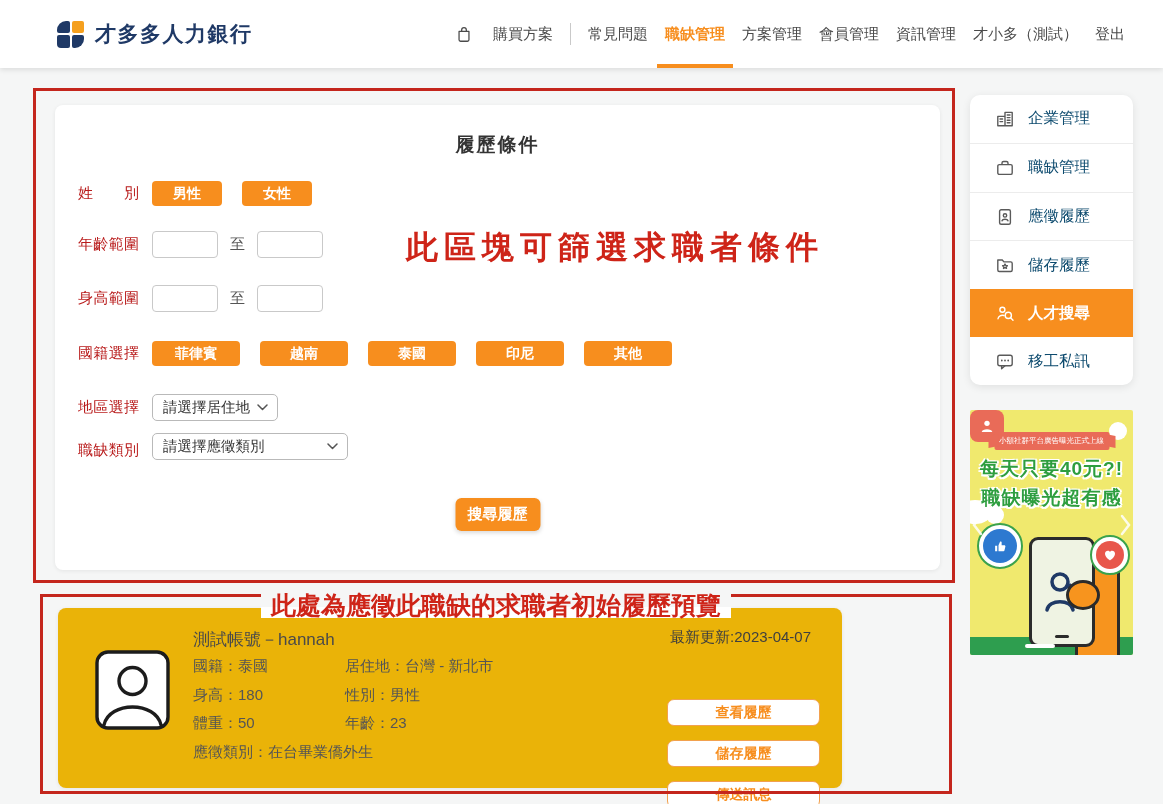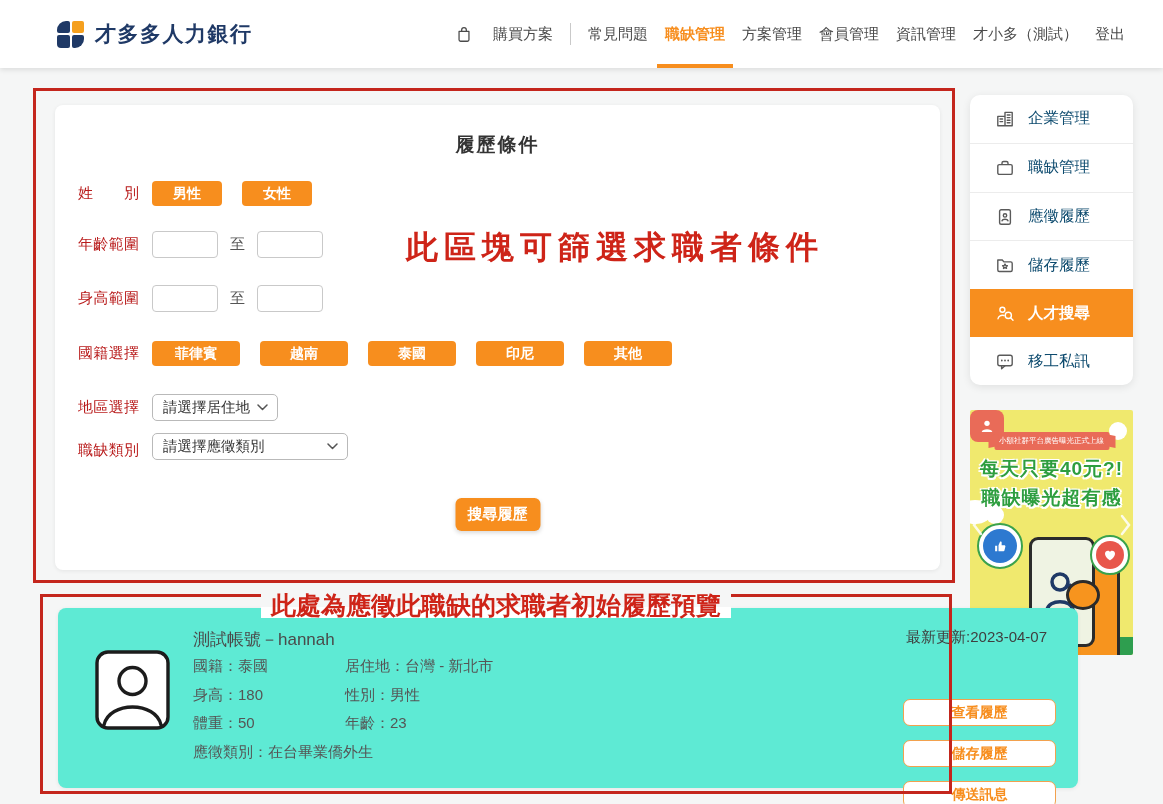--- a/index.html
+++ b/index.html
@@ -114,21 +114,21 @@
   .bubble-like .inner { width:34px; height:34px; background:#2D79D0; border-radius:50%;
                         display:flex; align-items:center; justify-content:center; }
   .bubble-heart { right:3px; top:125px; width:40px; height:40px; background:#fff;
                   border:2px solid #3aa24c; z-index:2; }
   .bubble-heart .inner { width:28px; height:28px; background:#E8564C; border-radius:50%;
                          display:flex; align-items:center; justify-content:center; }
   .bubble-person { left:26px; top:168px; width:34px; height:32px; background:#E96B58;
                    border-radius:8px; display:flex; align-items:center; justify-content:center; z-index:2; }
 
   
-  .card-2 { position:absolute; left:58px; top:608px; width:1020px; height:180px; background:#5eead4;
+  .card-2 { position:absolute; left:58px; top:608px; width:784px; height:180px; background:#eab308;
             border-radius:8px; box-shadow:0 1px 4px rgba(0,0,0,.07); z-index:2; }
   .avatar { position:absolute; left:37px; top:42px; width:75px; height:80px; }
   .p-name { position:absolute; left:135px; top:20px; font-size:17px; color:#4a4a4a; }
   .p-grid { position:absolute; left:135px; top:49px; display:grid;
             grid-template-columns:152px auto; row-gap:9.5px; font-size:15px; color:#555; }
   .p-grid .span2 { grid-column:1 / 3; }
   .p-updated { position:absolute; right:31px; top:20px; font-size:15px; color:#3f3f3f; }
   .p-btn { position:absolute; right:22px; width:153px; height:27px; background:#fff;
            border:1.5px solid #F2A14E; color:#F78E1E; font-weight:bold; font-size:14px;
            border-radius:7px; cursor:pointer; font-family:inherit;margin-top:37px; }

